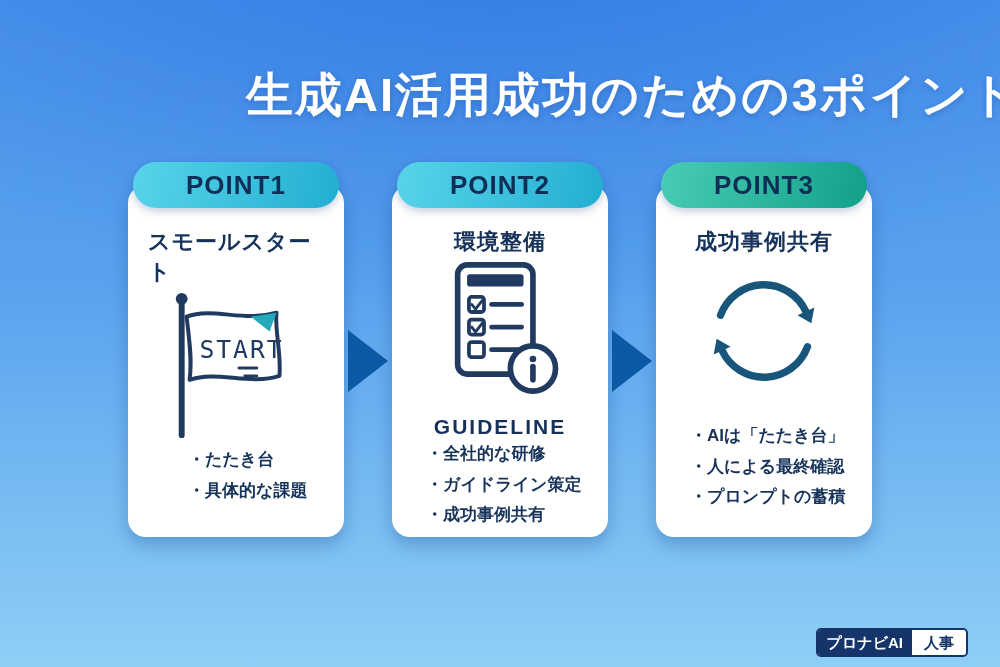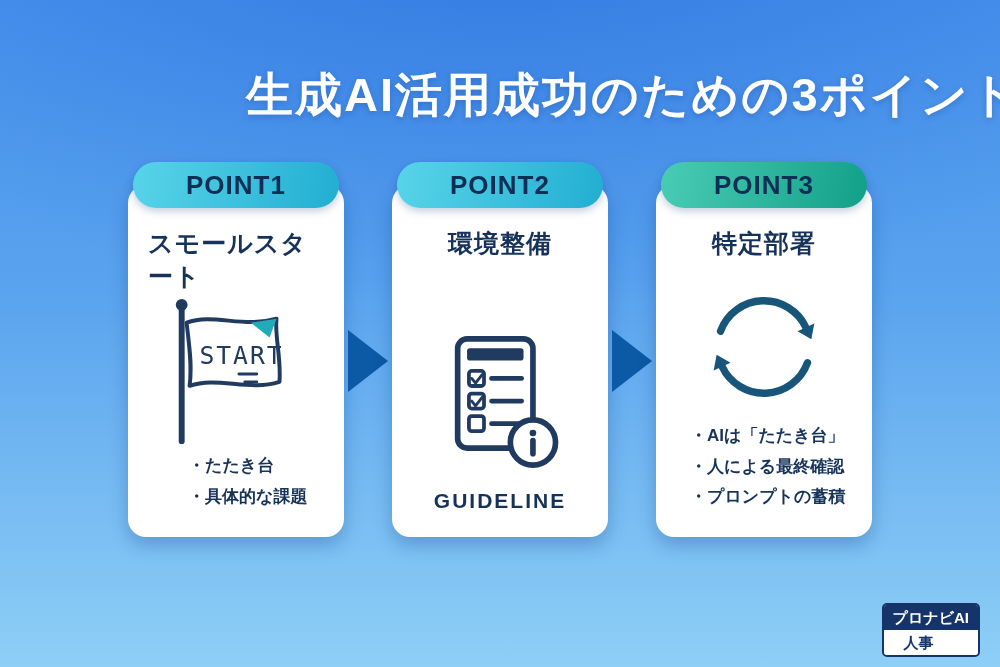--- a/index.html
+++ b/index.html
@@ -24,37 +24,37 @@
   }
   .badge {
     position:absolute; top:-23px; left:50%; transform:translateX(-50%);
     width:206px; height:46px; border-radius:24px;
     display:flex; align-items:center; justify-content:center;
     font-size:26px; font-weight:800; color:#0d2f55; letter-spacing:1px;
     box-shadow:0 3px 8px rgba(8,52,120,0.25);
   }
   .badge-cyan { background:linear-gradient(100deg,#58d4e9,#22aed2); }
   .badge-teal { background:linear-gradient(100deg,#4accb4,#12a089); }
-  .card-heading { margin:0; font-size:25px; font-weight:800; color:#16325a; letter-spacing:1px; }
-  .icon-area { flex:1; display:flex; flex-direction:column; align-items:center; justify-content:flex-end; width:100%; }
+  .card-heading { margin:0; font-size:22px; font-weight:800; color:#16325a; letter-spacing:1px; }
+  .icon-area { flex:1; display:flex; flex-direction:column; align-items:center; justify-content:flex-start; width:100%; }
   .guideline-label { font-size:21px; font-weight:800; letter-spacing:2px; color:#16325a; margin-top:16px; }
   .bullets {
     list-style:none; margin:0; padding:0 0 0 14px; width:100%; box-sizing:border-box;
     font-size:17px; font-weight:700; color:#17335a; line-height:1.8;
   }
   .card-1 .bullets { padding-left:40px; margin-bottom:20px; }
   .arrow-gap { width:48px; display:flex; align-items:center; justify-content:center; }
   .arrow { width:40px; height:62px; background:#0c59a5; clip-path:polygon(0 0,100% 50%,0 100%); }
   .brand {
-    position:absolute; right:20px; bottom:10px; display:flex; align-items:stretch;
+    position:absolute; right:32px; bottom:10px; display:flex; align-items:stretch;
     border:2px solid #14346a; border-radius:5px; overflow:hidden;
-    font-weight:800; font-size:15px; line-height:1;flex-direction:column;
+    font-weight:800; font-size:15px; line-height:1;
   }
   .brand-left { background:#14346a; color:#ffffff; padding:5px 9px; }
-  .brand-right { background:#ffffff; color:#14346a; padding:5px 20px; }
+  .brand-right { background:#ffffff; color:#14346a; padding:5px 12px; }
 </style>
 </head>
 <body>
 
 <div class="canvas">
 
   <h1 class="title">生成AI活用成功のための3ポイント</h1>
 
   <div class="cards">
 
@@ -100,31 +100,36 @@
           <path d="M55,74 l4,5 l7,-9" fill="none" stroke="#203a60" stroke-width="3" stroke-linecap="round" stroke-linejoin="round"></path>
           <line x1="76" y1="74" x2="108" y2="74" stroke="#203a60" stroke-width="5" stroke-linecap="round"></line>
           <rect x="52" y="90" width="16" height="16" rx="3" fill="none" stroke="#203a60" stroke-width="4"></rect>
           <line x1="76" y1="98" x2="108" y2="98" stroke="#203a60" stroke-width="5" stroke-linecap="round"></line>
           <circle cx="120" cy="118" r="24" fill="#ffffff" stroke="#203a60" stroke-width="6"></circle>
           <circle cx="120" cy="108" r="3.5" fill="#203a60"></circle>
           <line x1="120" y1="116" x2="120" y2="130" stroke="#203a60" stroke-width="6" stroke-linecap="round"></line>
         </svg>
         <div class="guideline-label">GUIDELINE</div>
       </div>
+      <ul class="bullets">
+        <li>・全社的な研修</li>
+        <li>・ガイドライン策定</li>
+        <li>・成功事例共有</li>
+      </ul>
     </section>
 
     <div class="arrow-gap">
       <div class="arrow"></div>
     </div>
 
     <section class="card card-3">
       <div class="badge badge-teal">
         <span>POINT3</span>
       </div>
-      <h2 class="card-heading">特定部署</h2>
+      <h2 class="card-heading">成功事例共有</h2>
       <div class="icon-area">
         <svg width="148" height="148" viewBox="0 0 160 160">
           <path d="M33,62.9 A50,50 0 0 1 125.3,58.9" fill="none" stroke="#17567a" stroke-width="8" stroke-linecap="round"></path>
           <polygon points="131.2,71.6 116.2,63.1 134.4,54.7" fill="#17567a"></polygon>
           <path d="M127,97.1 A50,50 0 0 1 34.7,101.1" fill="none" stroke="#17567a" stroke-width="8" stroke-linecap="round"></path>
           <polygon points="28.8,88.4 43.8,96.9 25.6,105.3" fill="#17567a"></polygon>
         </svg>
       </div>
       <ul class="bullets">
         <li>・AIは「たたき台」</li>

